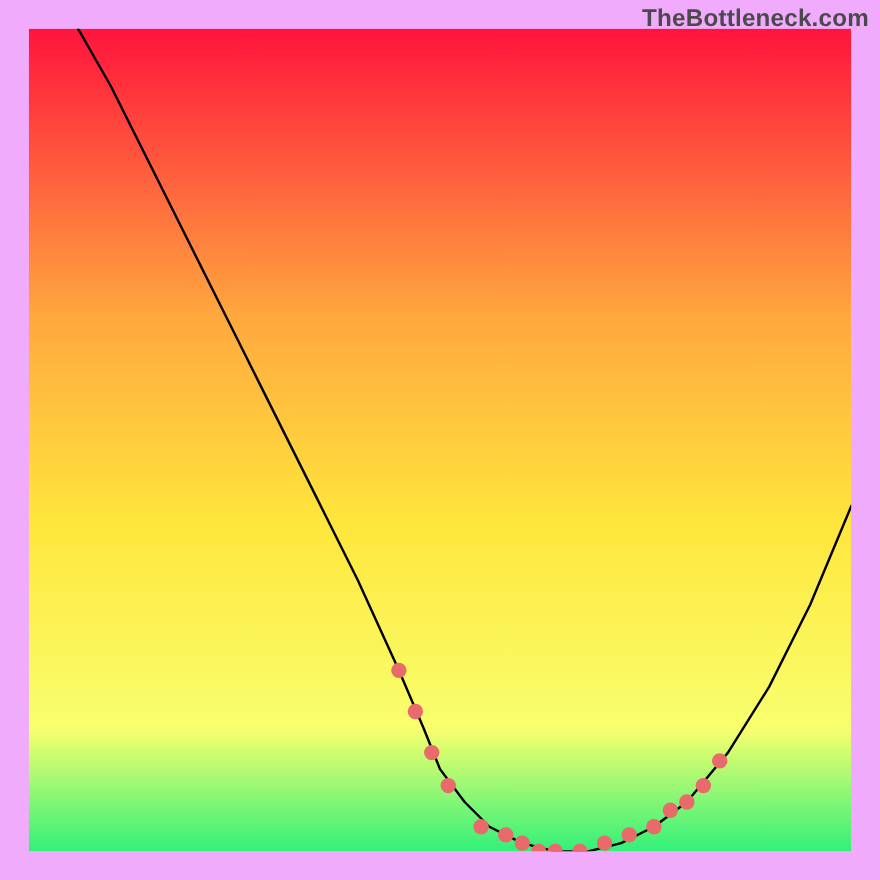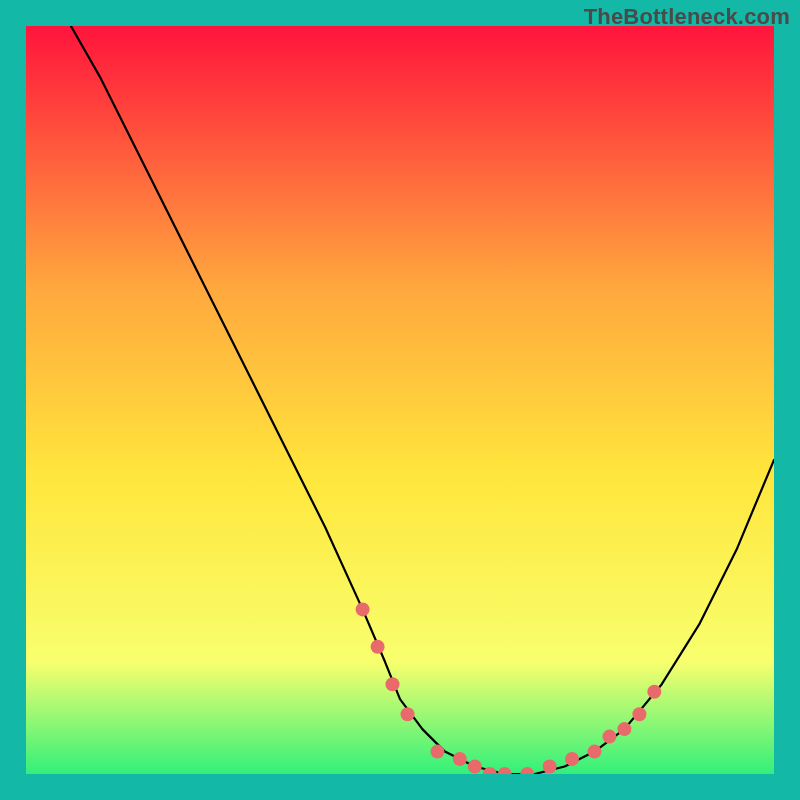--- a/index.html
+++ b/index.html
@@ -8,21 +8,21 @@
     width: 800px;
     height: 800px;
     background: #000;
     overflow: hidden;
     font-family: Arial, Helvetica, sans-serif;
   }
   .frame {
     position: relative;
     width: 800px;
     height: 800px;
-    background: #14b8a6;
+    background: #f0abfc;
   }
   .watermark {
     position: absolute;
     top: 4px;
     right: 10px;
     color: #4a4a4a;
     font-size: 22px;
     font-weight: bold;
     letter-spacing: 0.2px;
     z-index: 5;

